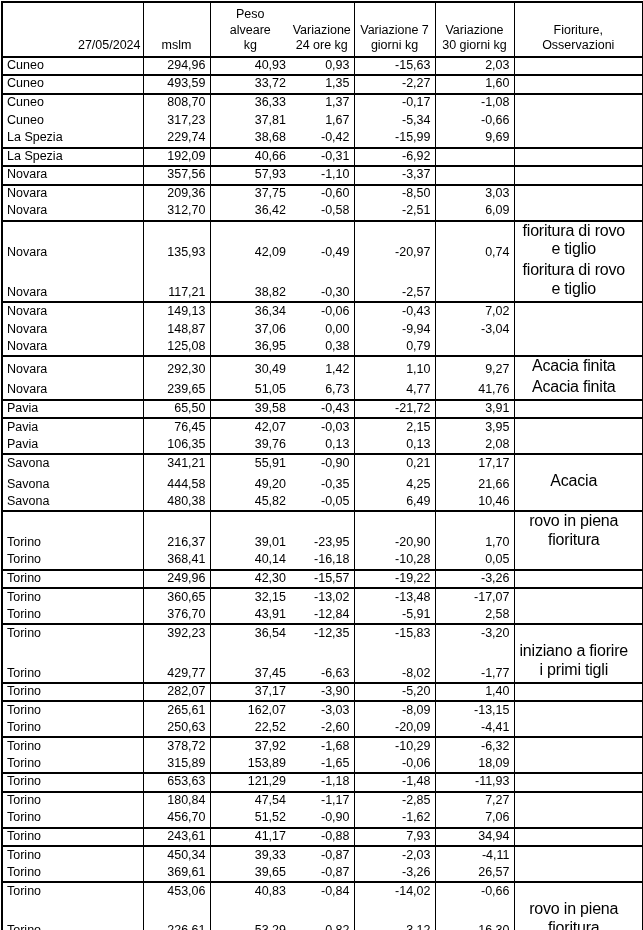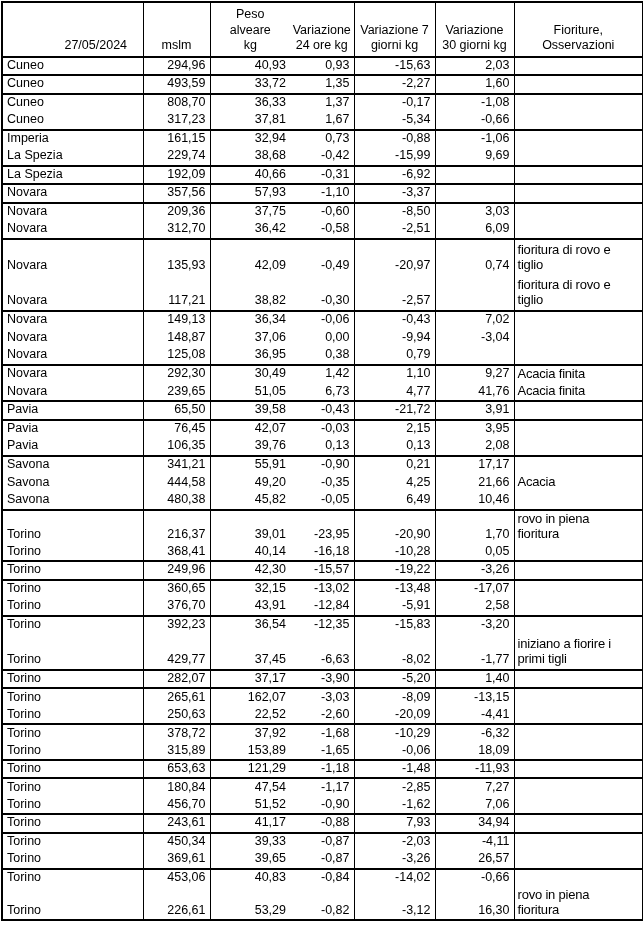--- a/index.html
+++ b/index.html
@@ -31,35 +31,35 @@
   th {
     font-weight: normal;
     font-size: 12.5px;
     line-height: 1.22;
     vertical-align: bottom;
     text-align: center;
     white-space: pre-line;
     padding: 1px 2px 3px 2px;
   }
   th.h-date {
-    text-align: center;
+    text-align: right;
     padding-left: 48px;
   }
   
   tbody td {
     font-size: 12.5px;
     line-height: 1.15;
     vertical-align: bottom;
     padding: 0 3px 2px 3px;
   }
   td.c-city { text-align: left; padding-left: 4px; }
   td.c-num  { text-align: right; padding-right: 4px; }
   td.c-oss  {
-    text-align: left;
-    font-size: 13px;
+    text-align: center;
+    font-size: 16px;
     letter-spacing: -0.2px;
     line-height: 1.18;
     padding-left: 3px;
     padding-right: 12px;
   }
   tr.r { height: 18px; }
   tr.r.tall { height: 36px; }
   
   .b-r { border-right: 1px solid #000000; }
   
@@ -127,29 +127,20 @@
   </tr>
         <tr class="r">
     <td class="c-city b-r">Cuneo</td>
     <td class="c-num b-r">317,23</td>
     <td class="c-num">37,81</td>
     <td class="c-num b-r">1,67</td>
     <td class="c-num b-r">-5,34</td>
     <td class="c-num b-r">-0,66</td>
     <td class="c-oss"></td>
   </tr>
-        <tr class="r group">
-    <td class="c-city b-r">Imperia</td>
-    <td class="c-num b-r">161,15</td>
-    <td class="c-num">32,94</td>
-    <td class="c-num b-r">0,73</td>
-    <td class="c-num b-r">-0,88</td>
-    <td class="c-num b-r">-1,06</td>
-    <td class="c-oss"></td>
-  </tr>
         <tr class="r">
     <td class="c-city b-r">La Spezia</td>
     <td class="c-num b-r">229,74</td>
     <td class="c-num">38,68</td>
     <td class="c-num b-r">-0,42</td>
     <td class="c-num b-r">-15,99</td>
     <td class="c-num b-r">9,69</td>
     <td class="c-oss"></td>
   </tr>
         <tr class="r group">

